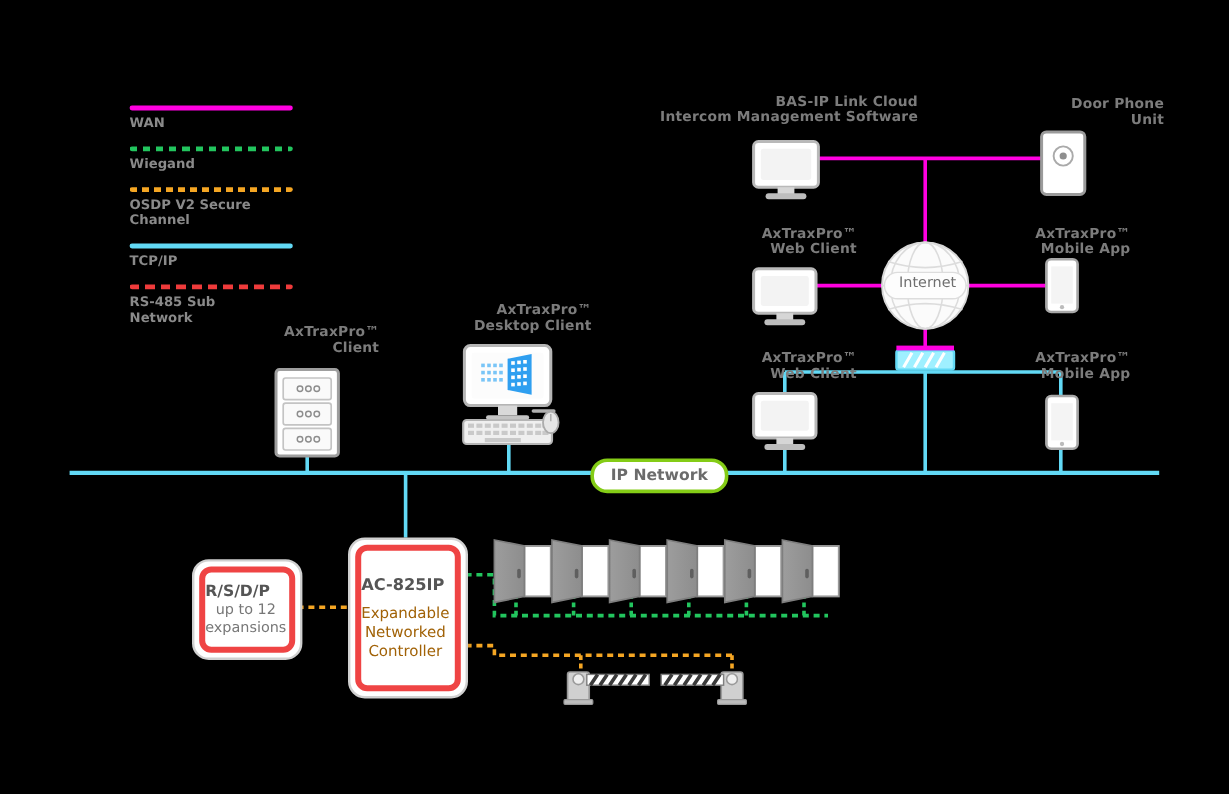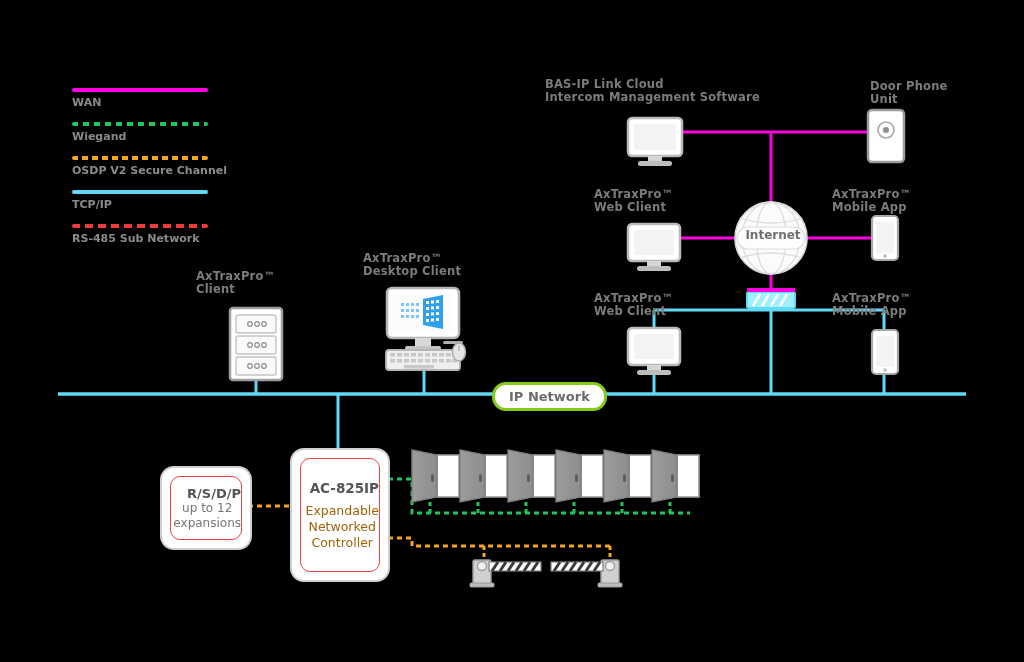--- a/index.html
+++ b/index.html
@@ -2,40 +2,40 @@
 <html><head>
 <meta charset="utf-8">
 <style>
   html,body{margin:0;padding:0;background:#000;}
   body{width:1024px;height:662px;position:relative;overflow:hidden;
        font-family:"DejaVu Sans","Liberation Sans",sans-serif;}
   .stage{position:absolute;left:0;top:0;width:1024px;height:662px;}
   svg.layer{position:absolute;left:0;top:0;width:1024px;height:662px;}
 
   .lbl{position:absolute;color:#7c7c7c;font-size:11.5px;font-weight:bold;
-       line-height:13px;text-align:left;letter-spacing:.2px;}
+       line-height:13px;text-align:right;letter-spacing:.2px;}
 
   .legend{position:absolute;left:72px;top:88px;width:160px;}
-  .legend-row{margin-bottom:13px;}
+  .legend-row{margin-bottom:13px;margin-left:36px;}
   .legend-line{height:4px;width:136px;border-radius:2px;}
   .legend-text{color:#8a8a8a;font-size:11px;font-weight:bold;margin-top:4px;}
 
   .ipnet-pill{position:absolute;left:492px;top:382px;
      padding:4px 14px;border:3px solid #84cc16;border-radius:14px;
      background:#fff;color:#6b6b6b;font-size:13px;font-weight:bold;}
 
   .globe-text{position:absolute;left:737px;top:228px;width:72px;text-align:center;
-     color:#6f6f6f;font-size:12px;font-weight:bold;}
+     color:#6f6f6f;font-size:12px;font-weight:normal;}
 
   .boxnode{position:absolute;background:#fff;border:2px solid #d0d0d0;
      border-radius:14px;box-shadow:0 2px 4px rgba(0,0,0,.18);
      display:flex;align-items:center;justify-content:center;flex-direction:column;}
-  .boxnode .inner{border:1px solid #ef4444;border-radius:10px;
+  .boxnode .inner{border:5px solid #ef4444;border-radius:10px;
      width:calc(100% - 18px);height:calc(100% - 18px);
-     display:flex;align-items:flex-end;justify-content:center;flex-direction:column;}
+     display:flex;align-items:flex-start;justify-content:center;flex-direction:column;}
   .bx-title{color:#555;font-size:13.5px;font-weight:bold;margin-bottom:7px;}
   .bx-sub{color:#a16207;font-size:12.5px;line-height:16px;text-align:center;}
   .bx-t2{color:#555;font-size:13px;font-weight:bold;}
   .bx-s2{color:#777;font-size:12px;line-height:15px;text-align:center;}
 </style>
 </head>
 <body>
 
 <div class="stage">
 

